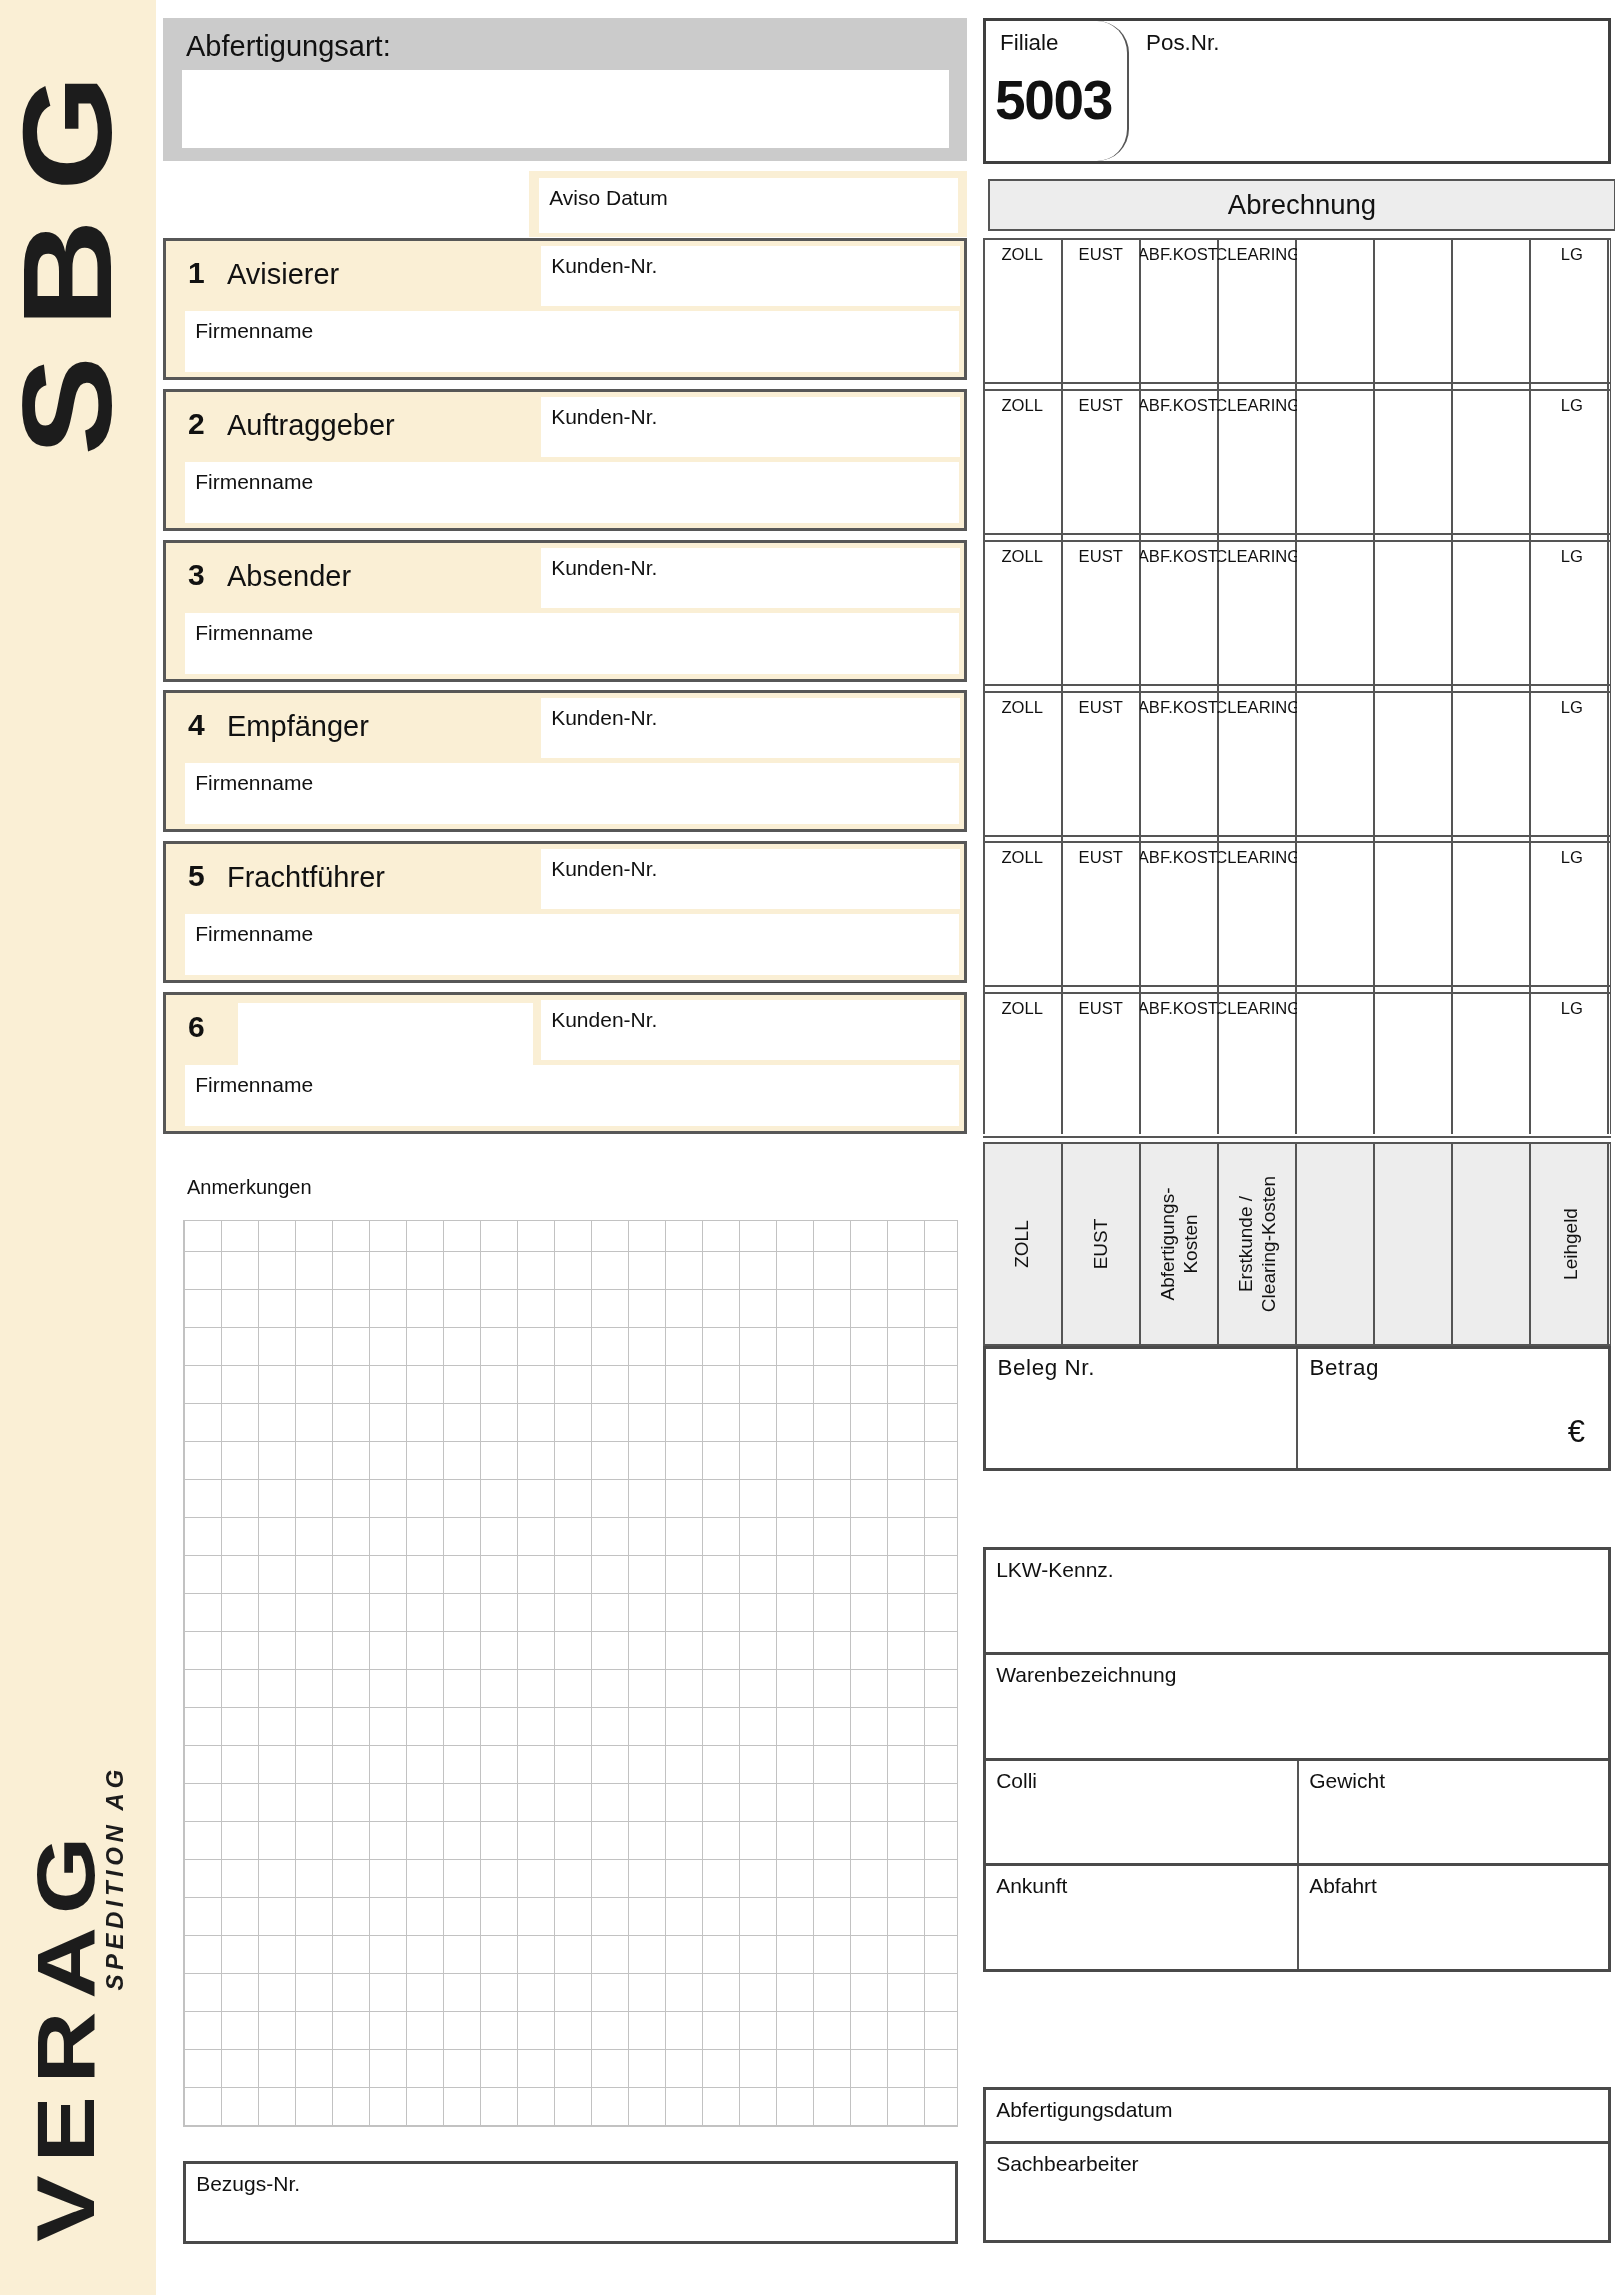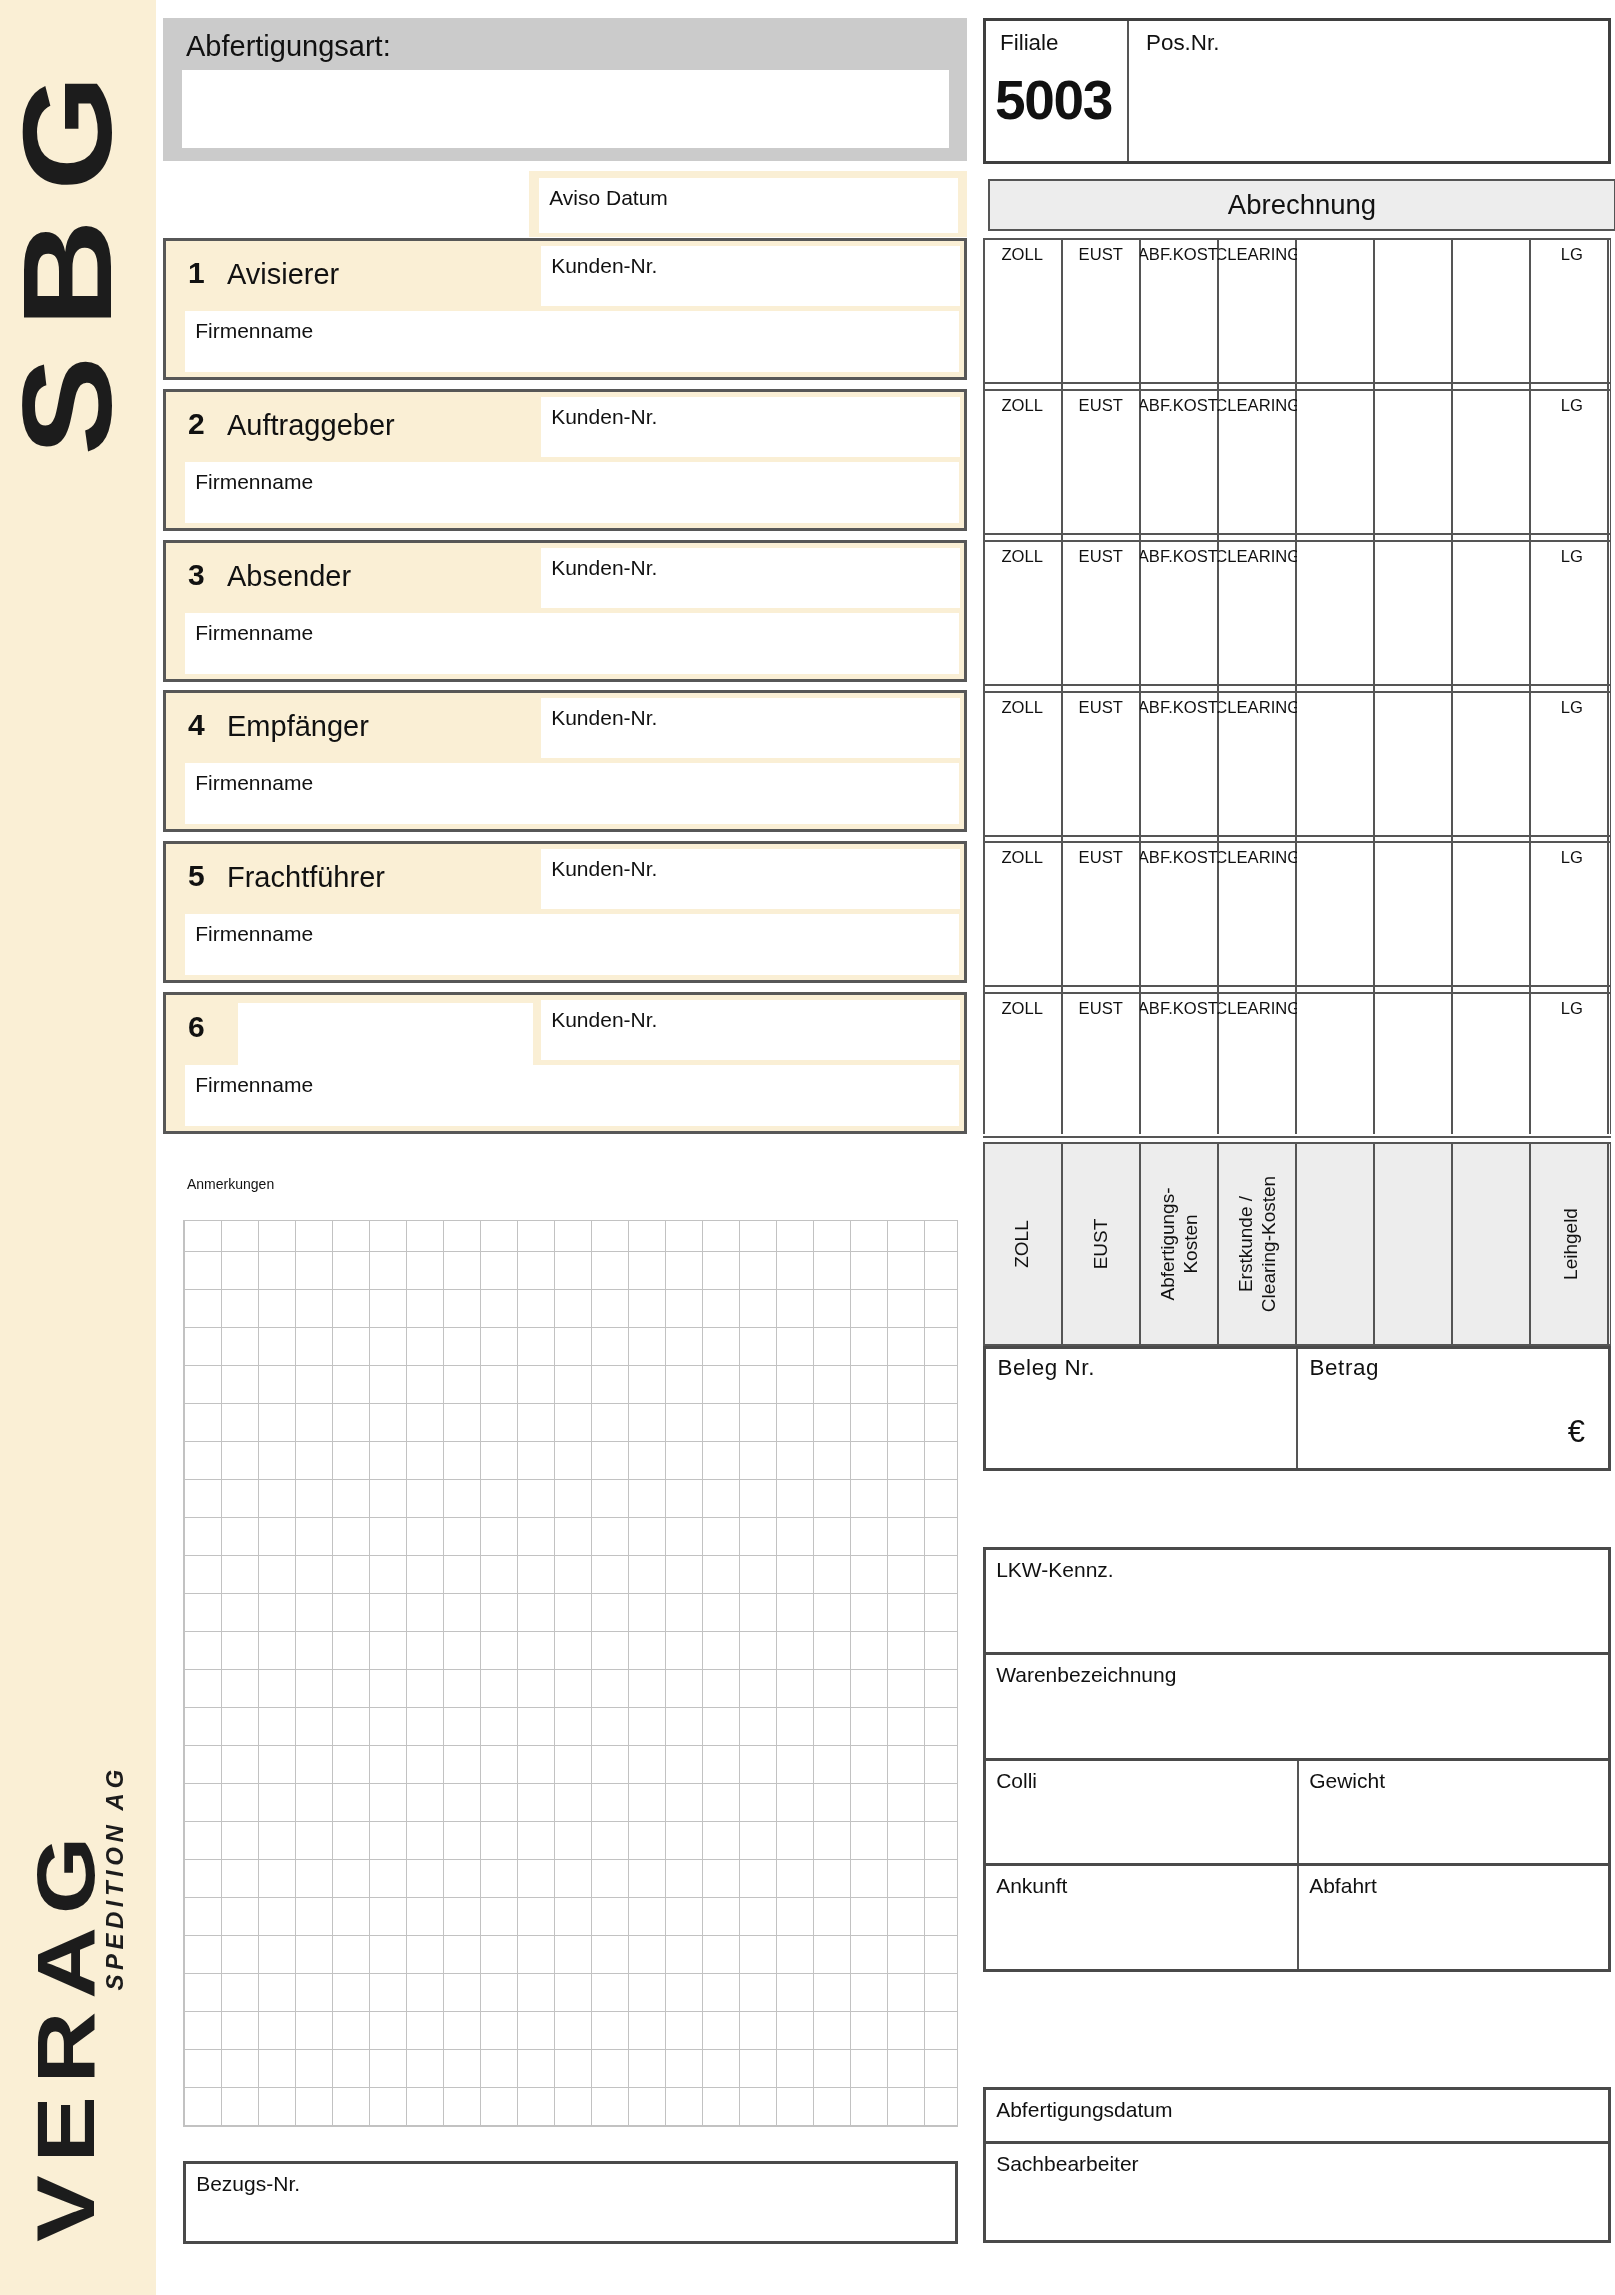--- a/index.html
+++ b/index.html
@@ -14,21 +14,21 @@
   #logo-bottom{left:66px;top:2033px;transform:translate(-50%,-50%) rotate(-90deg) scaleX(1.22);
             font-size:82px;font-weight:900;letter-spacing:10.2px;}
   #logo-sub{left:115px;top:1878px;transform:translate(-50%,-50%) rotate(-90deg);
             font-size:24px;font-weight:bold;font-style:italic;letter-spacing:4.5px;}
   
   #abf-block{left:163px;top:18px;width:804px;height:143px;background:#CBCBCB;}
   #abf-label{left:23px;top:11.5px;font-size:29px;position:absolute;}
   .whitebox{background:#fff;position:absolute;box-sizing:border-box;}
   #abf-input{left:19px;top:52px;width:767px;height:78px;}
   #filiale-box{left:983px;top:18px;width:628px;height:146px;border:3.8px solid #3f3f3f;background:#fff;}
-  #filiale-cell{position:absolute;left:0;top:0;width:141px;height:100%;border-right:2.6px solid #555;}
+  #filiale-cell{position:absolute;left:0;top:0;width:141px;height:100%;border-right:2.6px solid #555;border-radius:32px;}
   #filiale-label{position:absolute;left:14px;top:9px;font-size:22.4px;}
   #filiale-value{position:absolute;left:9px;top:47px;font-size:55px;font-weight:bold;letter-spacing:-1.3px;text-align:right;}
   #posnr-label{position:absolute;left:160px;top:9px;font-size:22.4px;}
   
   #aviso-block{left:529px;top:171px;width:438px;height:66px;background:#FAEFD5;}
   #aviso-input{left:539px;top:178px;width:419px;height:55px;}
   .boxlabel{position:absolute;left:10.2px;top:7.7px;font-size:21px;}
   
   .section{left:163px;width:804px;height:142px;background:#FAEFD5;border:3.2px solid #575757;}
   .sec-num{position:absolute;left:22px;top:15.3px;font-size:30px;font-weight:bold;}
@@ -58,21 +58,21 @@
   #beleg-row{left:983px;top:1346px;width:628px;height:125px;border:3.2px solid #4a4a4a;background:#fff;display:flex;}
   #beleg-cell{width:50%;border-right:2.6px solid #555;position:relative;}
   #betrag-cell{width:50%;position:relative;}
   .cell-label{position:absolute;left:11.5px;top:6.4px;font-size:22.4px;letter-spacing:0.6px;}
   #euro{position:absolute;right:23px;bottom:18px;font-size:31px;}
   
   .dbox{left:983px;width:628px;border:3.2px solid #4a4a4a;background:#fff;}
   .dhalf{position:absolute;top:0;height:100%;width:50%;}
   .dhalf.right{left:50%;border-left:2.6px solid #555;}
   
-  #anm-label{position:absolute;left:187px;top:1176px;font-size:14px;}
+  #anm-label{position:absolute;left:187px;top:1176px;font-size:20px;}
   #anm-grid{left:183px;top:1220px;width:775px;height:907px;border:1.3px solid #C2C2C2;background:#fff;
      background-image:repeating-linear-gradient(90deg,#C2C2C2 0 1.3px,transparent 1.3px 37px),
                       repeating-linear-gradient(0deg,#C2C2C2 0 1.3px,transparent 1.3px 38px);}
   #bezug-box{left:183px;top:2161px;width:775px;height:83px;border:3.2px solid #4a4a4a;background:#fff;}
 </style>
 </head>
 <body>
 
 <div id="page">
 

